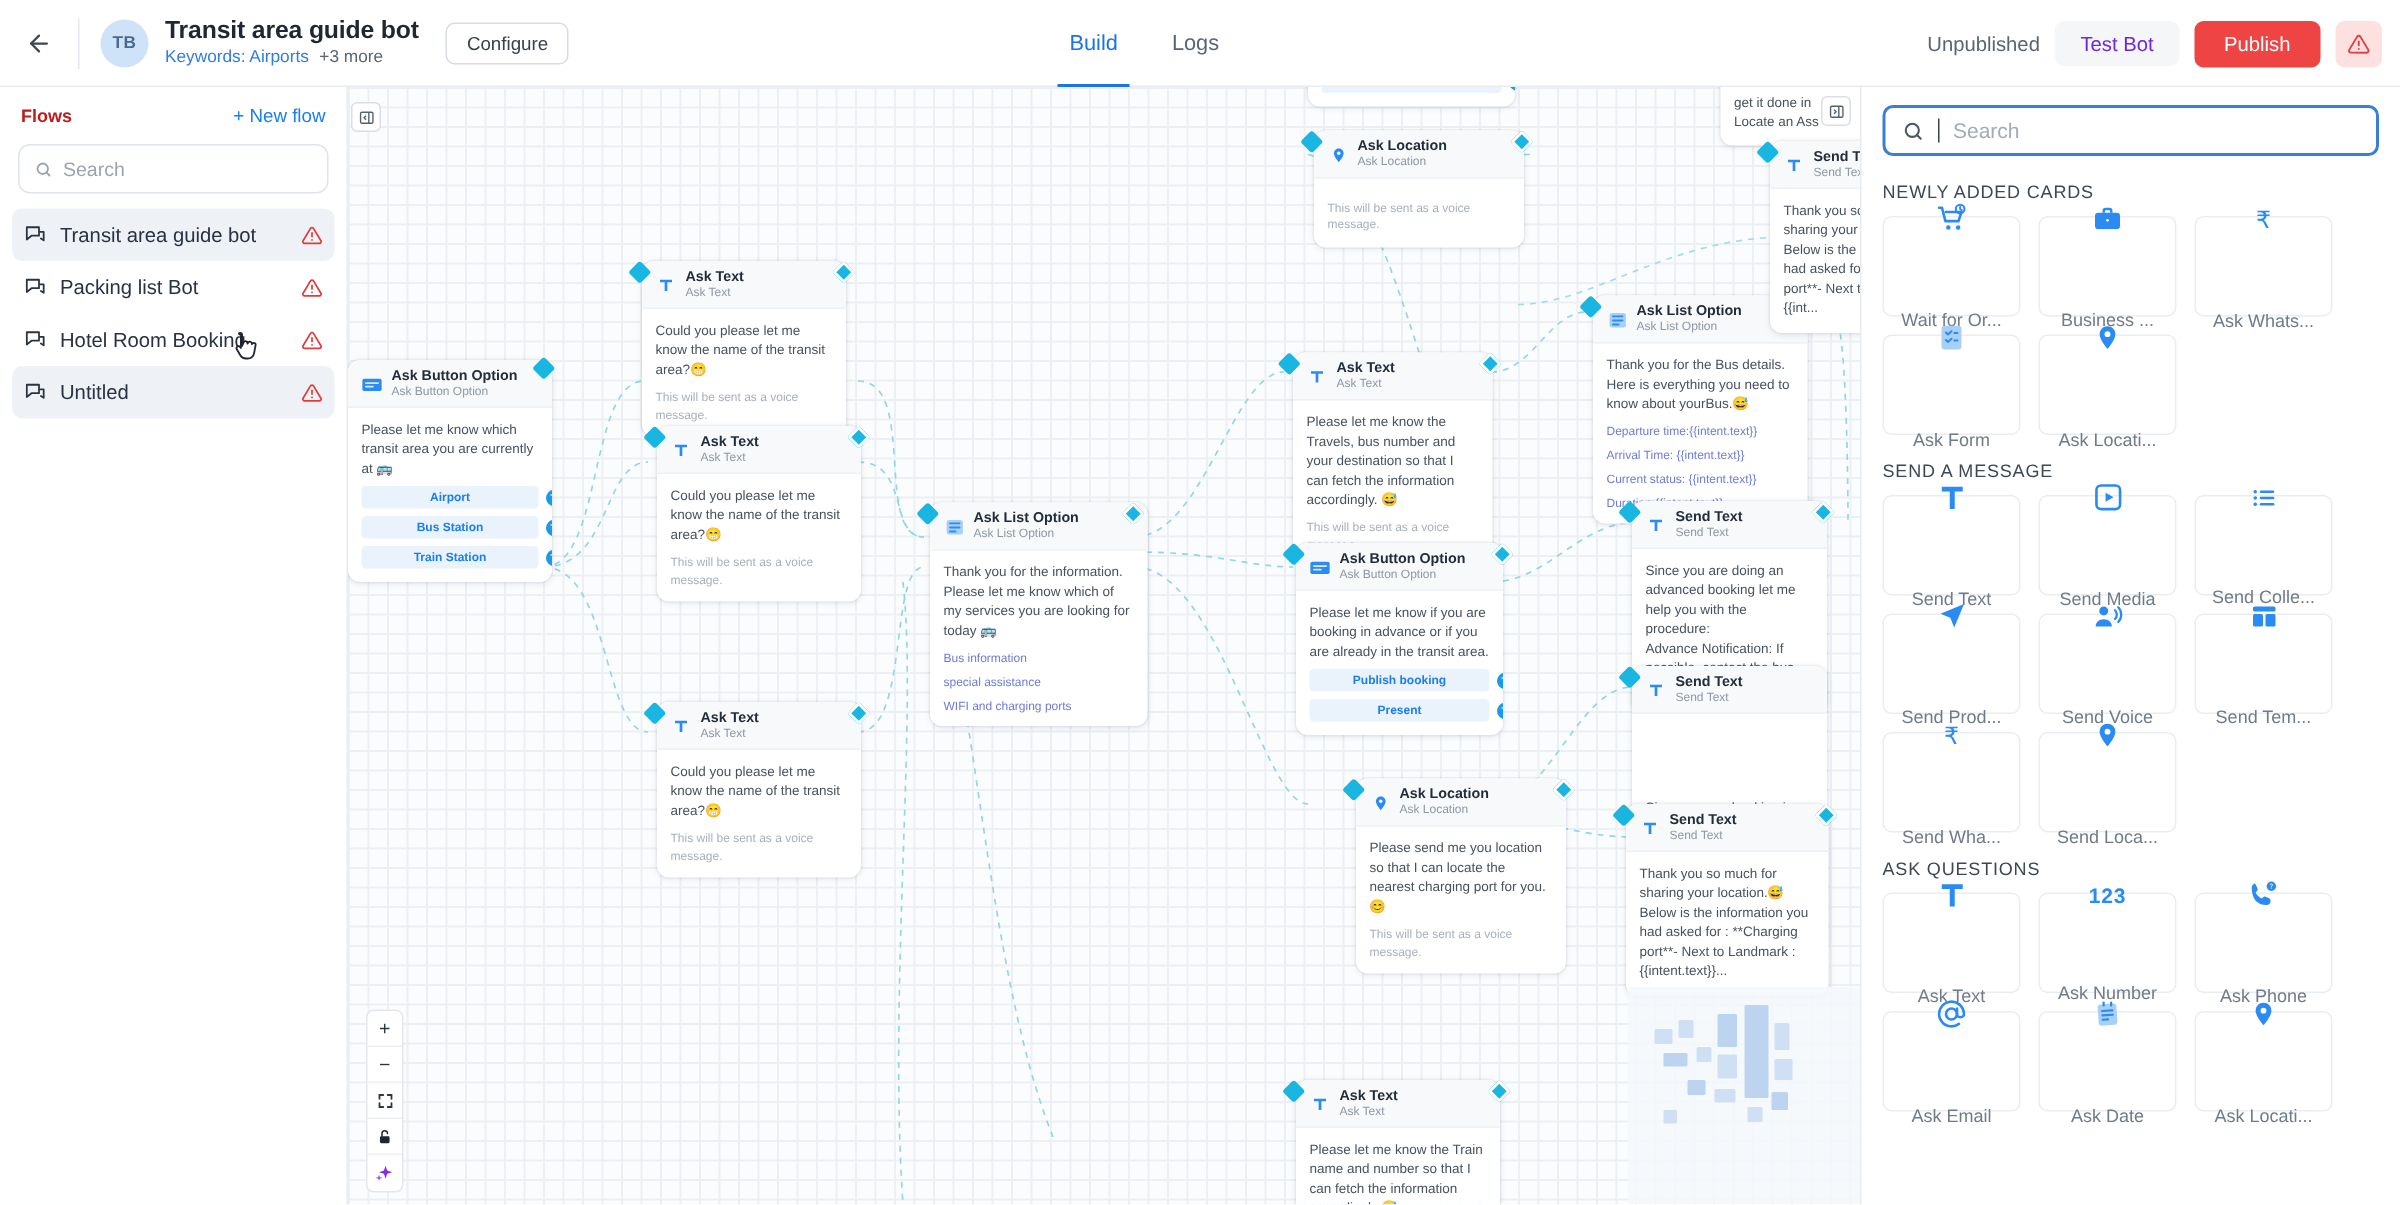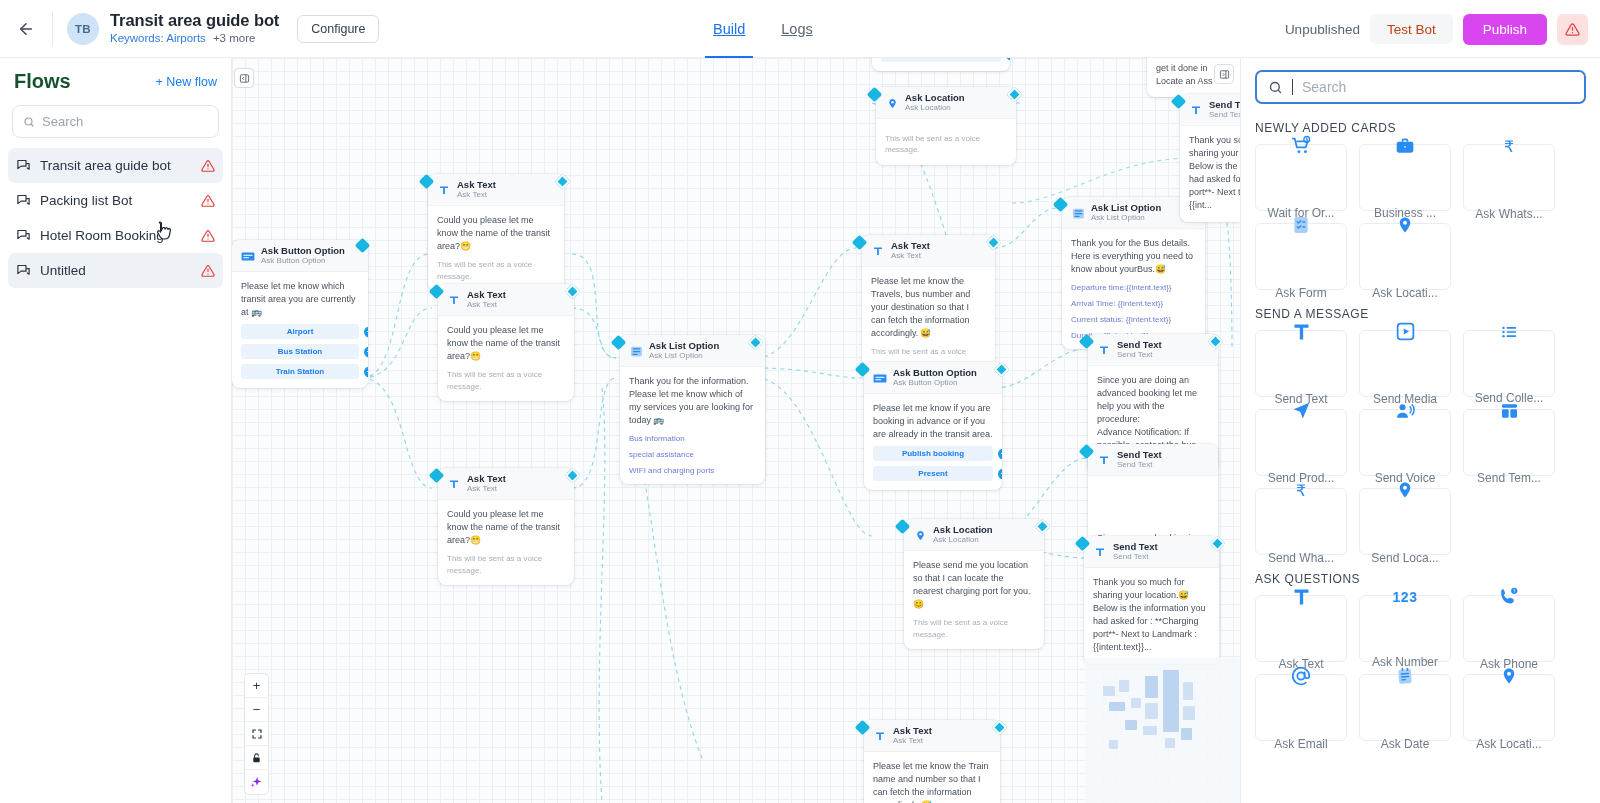--- a/index.html
+++ b/index.html
@@ -32,48 +32,48 @@
   .hdr-sub .kw { color: #2f7ce0; text-align: right; }
   .hdr-sub .more { color: #5a6472; margin-left: 7px; }
   .configure-btn {
     margin-left: 18px; height: 28px; padding: 0 13px;
     border: 1px solid #d7dce3; border-radius: 6px; background: #fff;
     font-size: 12.5px; color: #36404e; display: flex; align-items: center; cursor: pointer;
   }
   .hdr-tabs { position: absolute; left: 713px; top: 0; height: 58px; display: flex; gap: 36px; }
   .hdr-tab {
     height: 58px; display: flex; align-items: center; font-size: 14.5px;
-    color: #5b6674; cursor: pointer; position: relative; text-decoration: underline;
+    color: #5b6674; cursor: pointer; position: relative;
   }
   .hdr-tab.active { color: #1a73e8; font-weight: 500; }
   .hdr-tab.active::after {
     content: ""; position: absolute; bottom: 0; left: -8px; right: -8px; height: 2.5px; background: #1a73e8;
   }
   .hdr-right { position: absolute; right: 12px; top: 0; height: 58px; display: flex; align-items: center; gap: 10px; }
   .unpub { font-size: 13.5px; color: #5a6472; }
   .testbot-btn {
-    height: 30px; padding: 0 17px; border-radius: 6px; background: #f4f6f8; color: #c2410c;
+    height: 30px; padding: 0 17px; border-radius: 6px; background: #f4f6f8; color: #6d28d9;
     font-size: 13.5px; display: flex; align-items: center; cursor: pointer; border: none;
   }
   .publish-btn {
-    height: 31px; padding: 0 20px; border-radius: 6px; background: #d946ef; color: #fff;
+    height: 31px; padding: 0 20px; border-radius: 6px; background: #ef4444; color: #fff;
     font-size: 13.5px; font-weight: 500; display: flex; align-items: center; cursor: pointer; border: none;
   }
   .warn-box {
     width: 31px; height: 31px; border-radius: 6px; background: #fde1e1;
     display: flex; align-items: center; justify-content: center; cursor: pointer;
   }
 
   
   .sidebar {
     position: absolute; left: 0; top: 58px; width: 232px; height: 745px;
     background: #fff; border-right: 1px solid #e8ebef; z-index: 30;
   }
   .sb-head { display: flex; align-items: center; justify-content: space-between; padding: 12px 14px 8px 14px; }
-  .sb-title { font-size: 20px; font-weight: 600; color: #14532d; }
+  .sb-title { font-size: 12px; font-weight: 600; color: #b91c1c; }
   .sb-new { font-size: 12.5px; color: #1a7df0; cursor: pointer; font-weight: 500; }
   .sb-search {
     margin: 4px 12px 10px 12px; height: 33px; border: 1px solid #dfe4ea; border-radius: 8px;
     display: flex; align-items: center; padding: 0 10px; gap: 7px; background: #fff; cursor: text;
   }
   .sb-search .ph { font-size: 13px; color: #9aa3ae; }
   .flow-item {
     display: flex; align-items: center; gap: 9px; height: 35px; margin: 0 8px 0 8px;
     padding: 0 8px; border-radius: 7px; cursor: pointer;
   }

